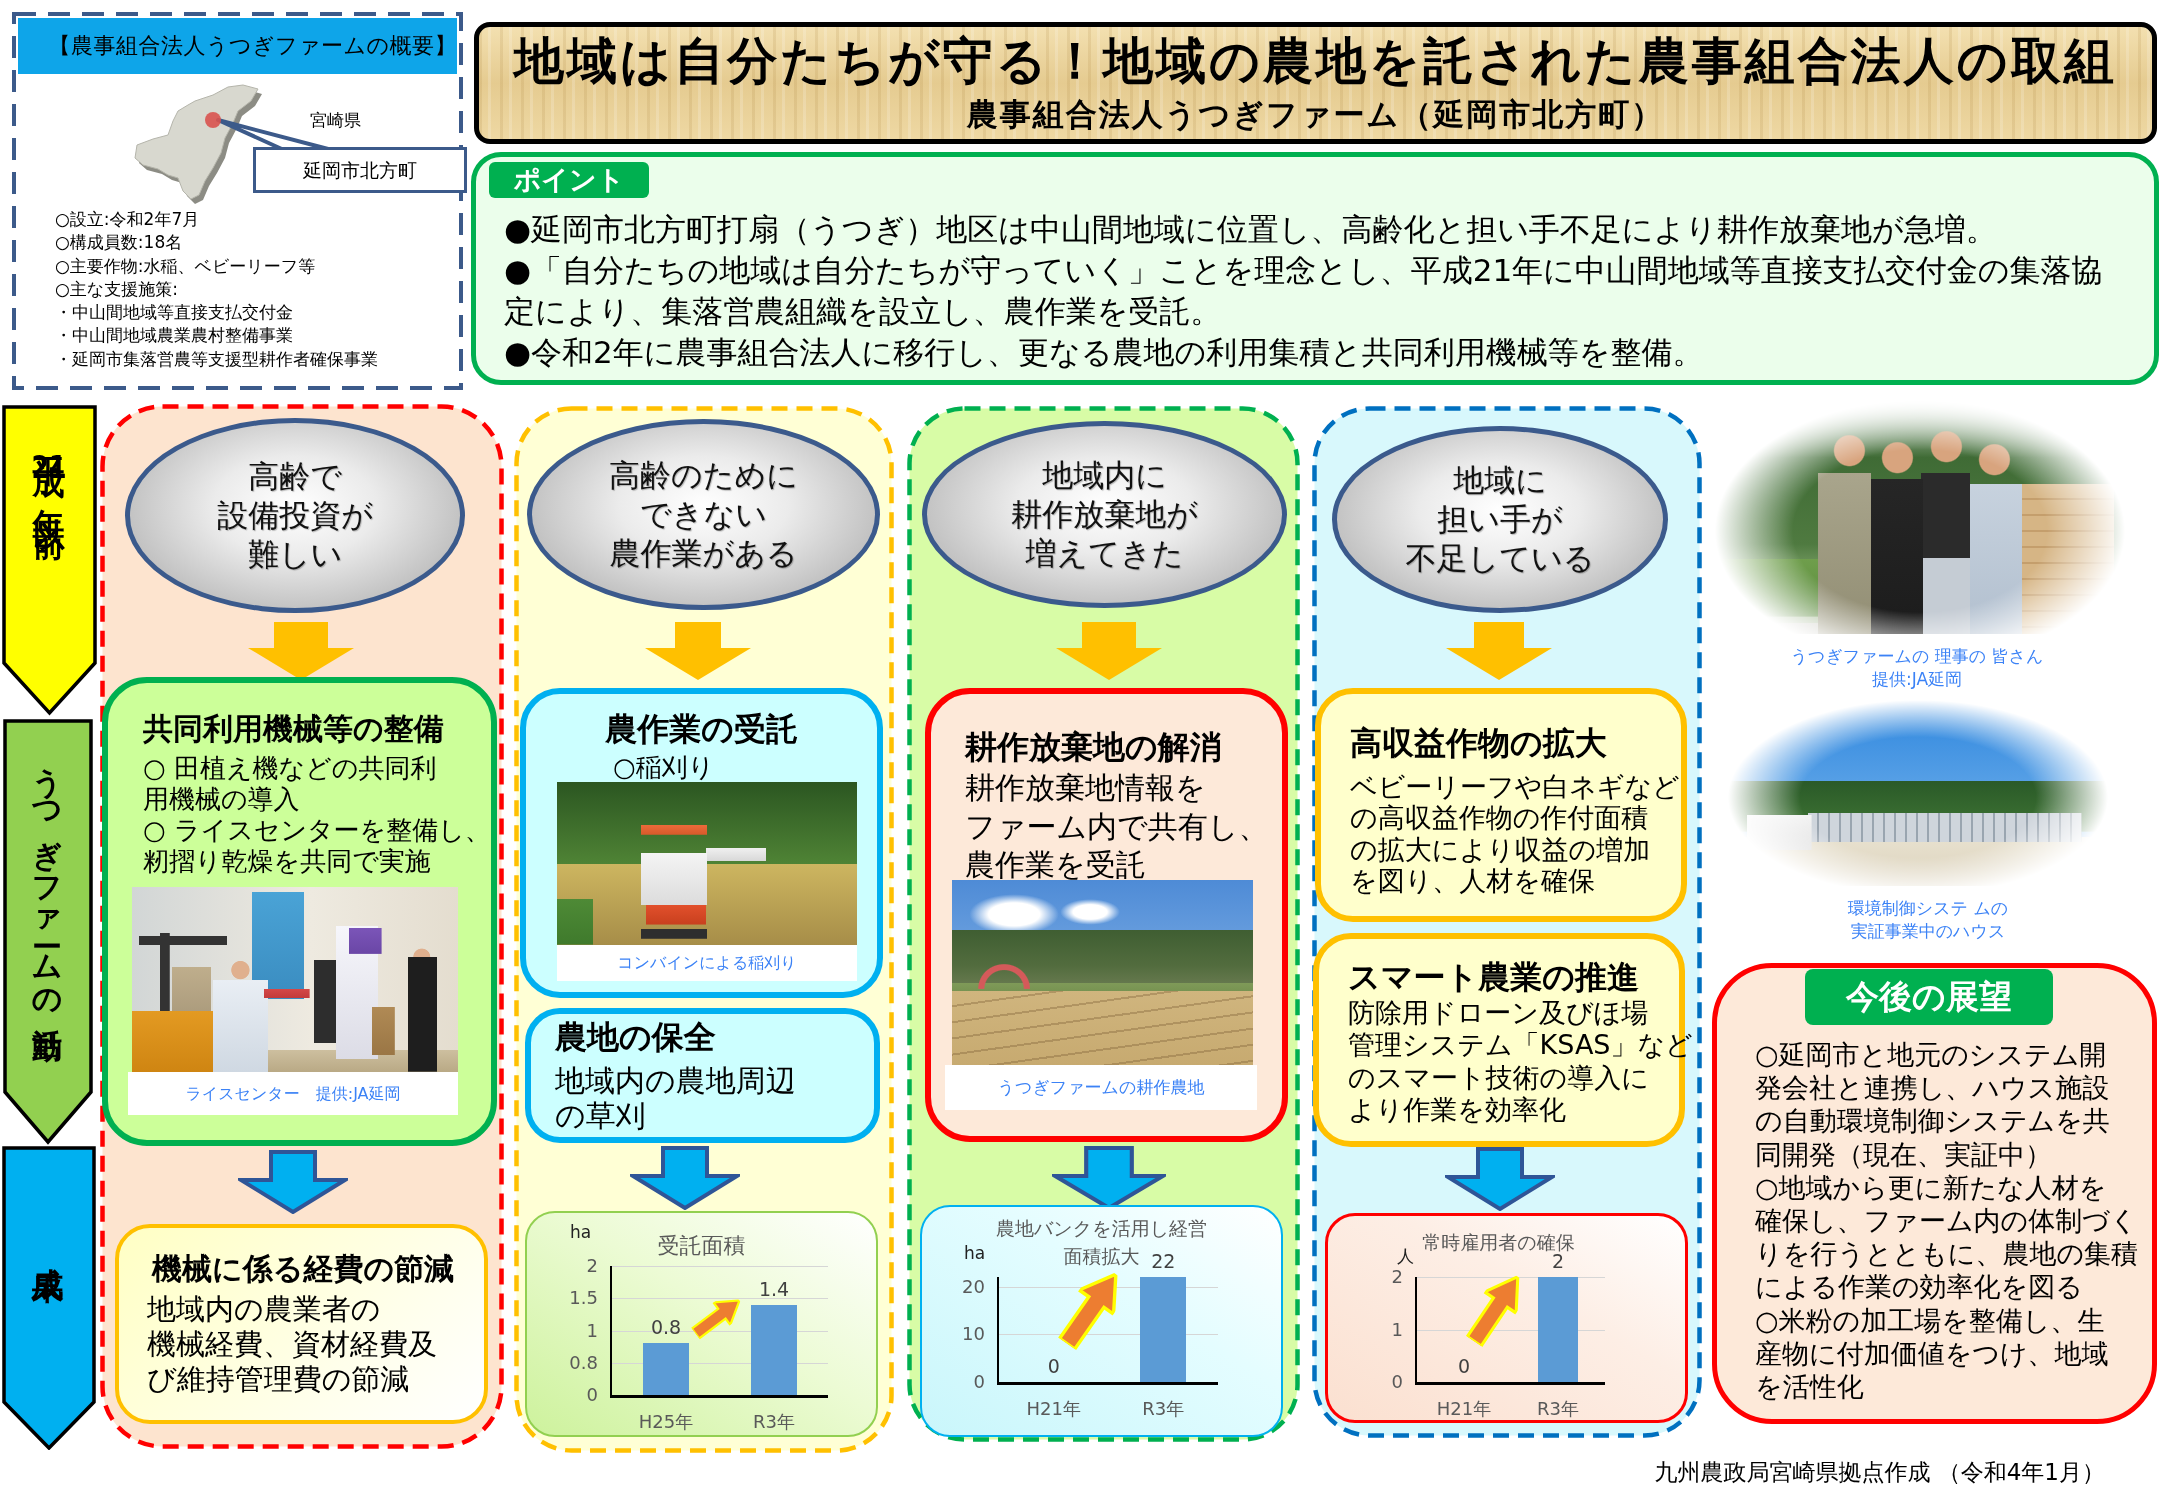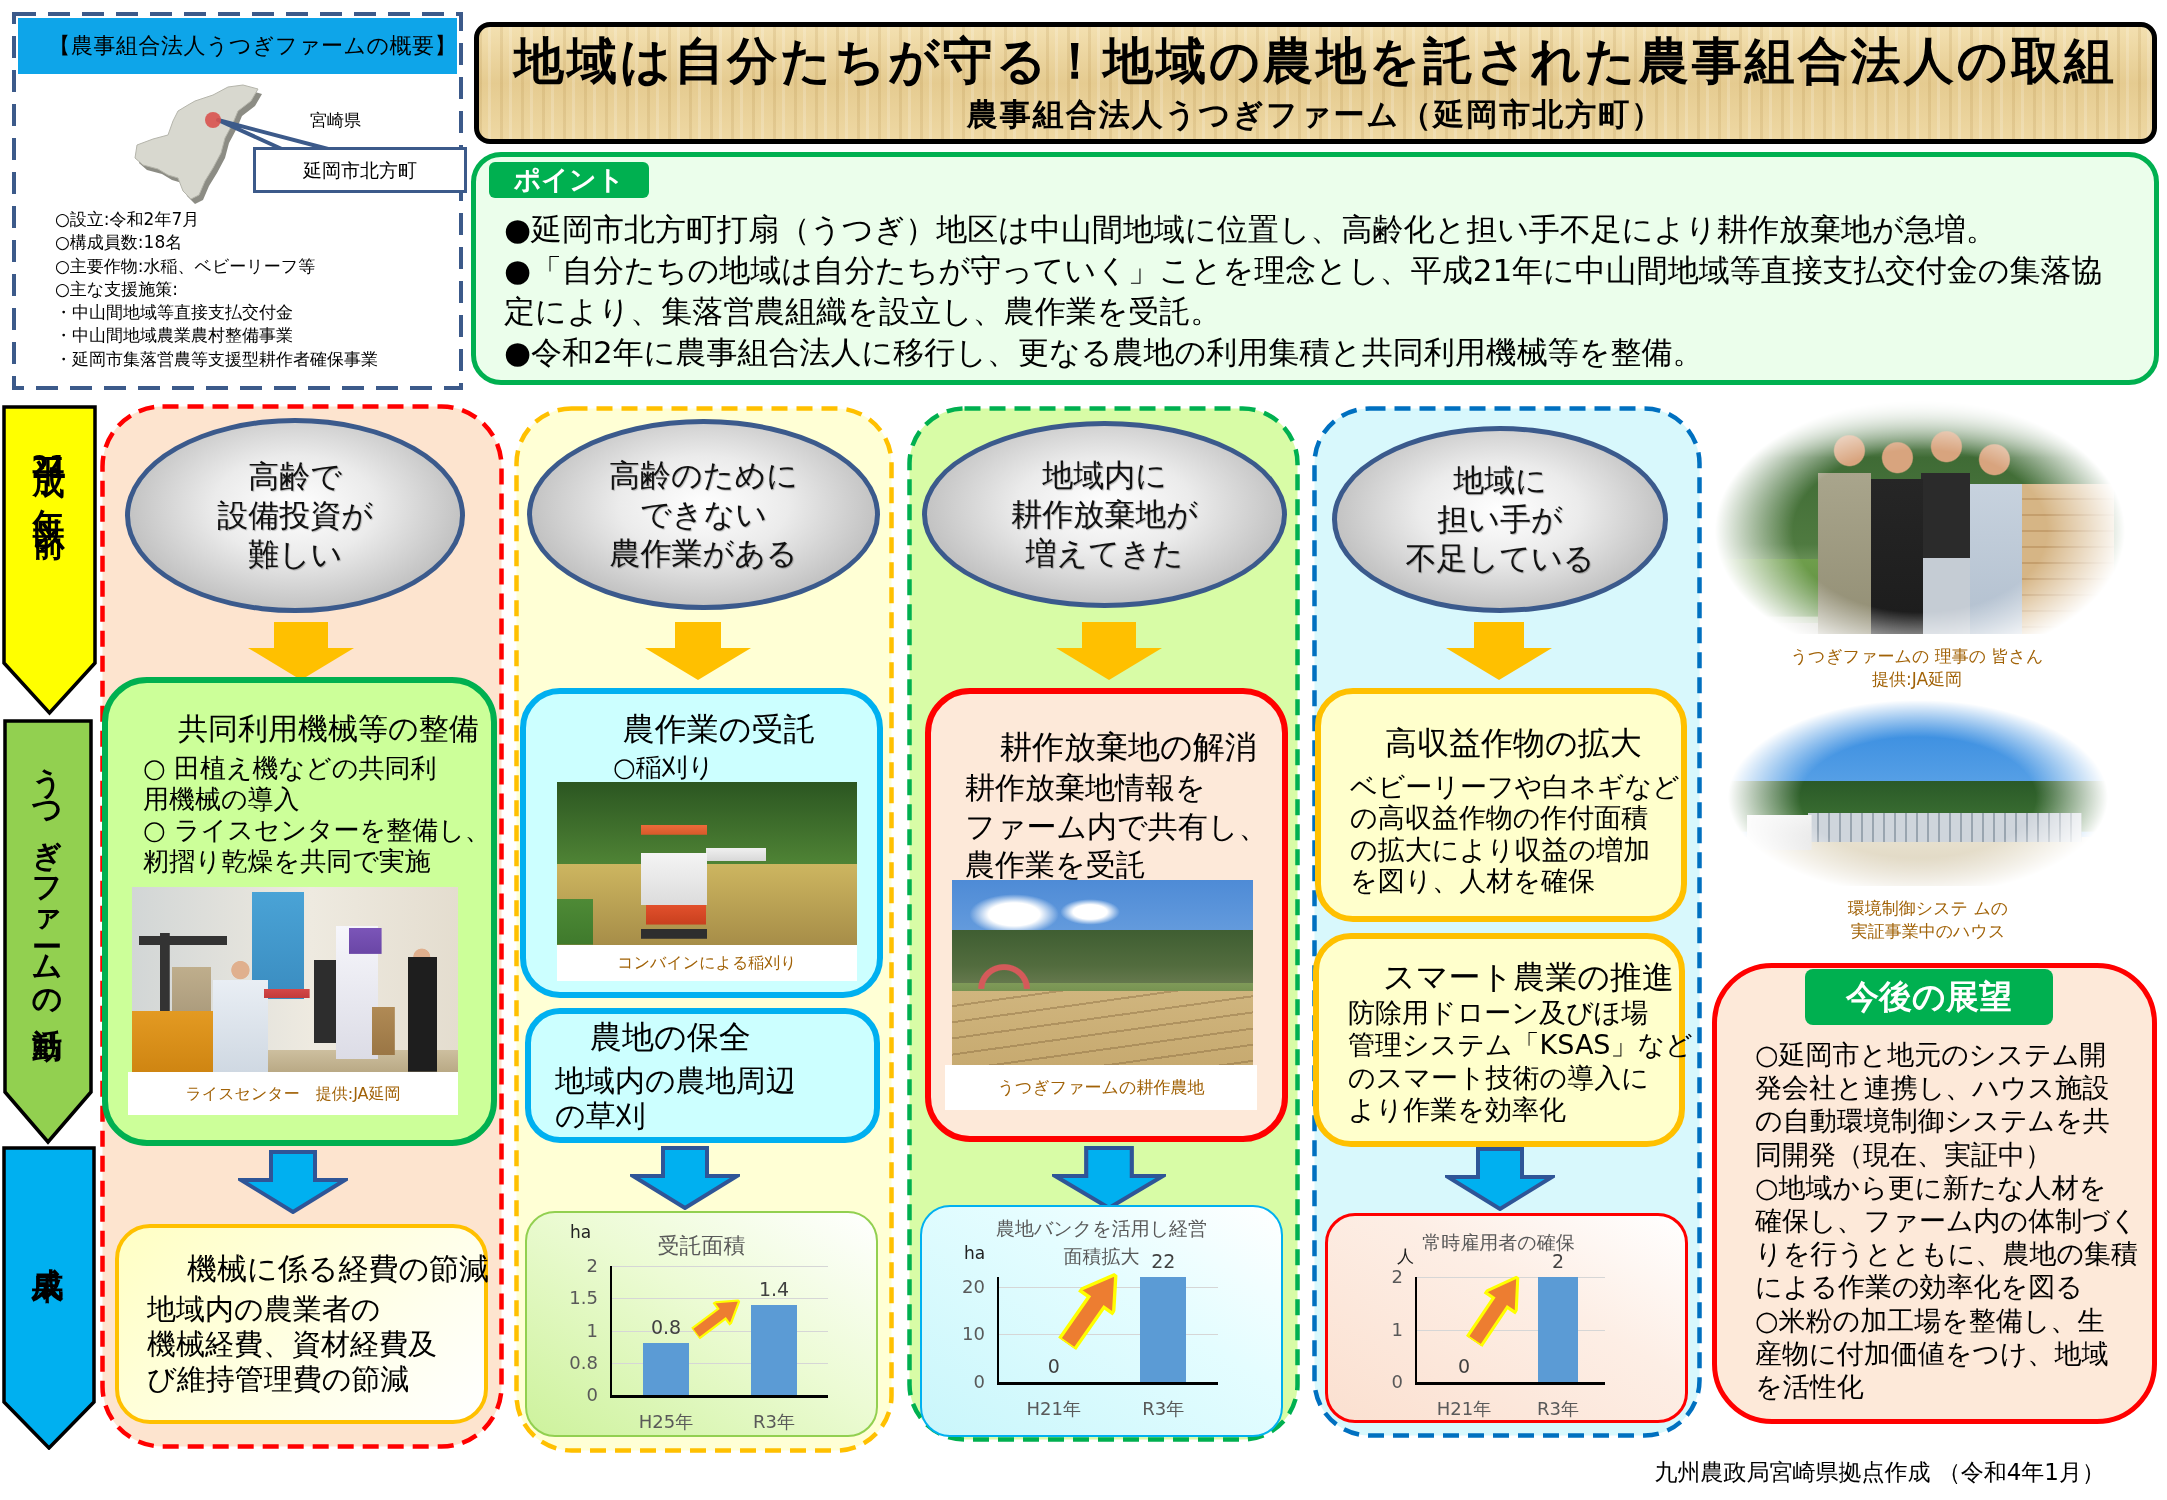--- a/index.html
+++ b/index.html
@@ -26,24 +26,24 @@
 .pt-bullets{left:28px;top:52px;width:1625px;font-size:31px;line-height:41px;}
 
 
 .vtext{position:absolute;writing-mode:vertical-rl;font-weight:bold;white-space:nowrap;color:#000;}
 .tcy{text-combine-upright:all;}
 
 
 .col{position:absolute;}
 .ellipse{position:absolute;border:5px solid #3b5a8c;border-radius:50%;background:radial-gradient(ellipse at 50% 45%,#ffffff 0%,#ebebeb 35%,#a3a3a3 100%);display:flex;flex-direction:column;align-items:center;justify-content:center;font-size:31px;line-height:39px;color:#111;text-shadow:1px 1px 1px rgba(0,0,0,.25);white-space:nowrap;}
 .box{position:absolute;border-style:solid;}
-.box-title{position:absolute;font-weight:normal;font-size:32px;line-height:32px;white-space:nowrap;margin-left:35px;}
+.box-title{position:absolute;font-weight:bold;font-size:32px;line-height:32px;white-space:nowrap;}
 .box-lines{position:absolute;white-space:nowrap;}
 .photo{position:absolute;overflow:hidden;}
-.caption{position:absolute;background:#ffffff;text-align:center;white-space:nowrap;color:#a16207;}
+.caption{position:absolute;background:#ffffff;text-align:center;white-space:nowrap;color:#3b82f6;}
 .chart-box{position:absolute;border-style:solid;border-radius:30px;overflow:visible;}
 .plot{position:absolute;border-left:2px solid #000;border-bottom:3px solid #000;}
 .c-tick{position:absolute;right:calc(100% + 14px);font-size:18px;line-height:22px;color:#595959;white-space:nowrap;text-align:right;}
 .c-grid{position:absolute;left:0;right:0;height:1px;background:#d6d6d6;}
 .c-bar{position:absolute;}
 .c-val{position:absolute;text-align:center;font-size:19px;line-height:22px;color:#404040;white-space:nowrap;}
 .c-cat{position:absolute;top:calc(100% + 16px);text-align:center;font-size:18px;line-height:22px;color:#595959;white-space:nowrap;}
 .c-title{position:absolute;left:0;right:0;text-align:center;color:#595959;white-space:nowrap;}
 .c-ylab{position:absolute;font-size:17px;line-height:20px;color:#222;white-space:nowrap;}
 .c-arrow{position:absolute;}

